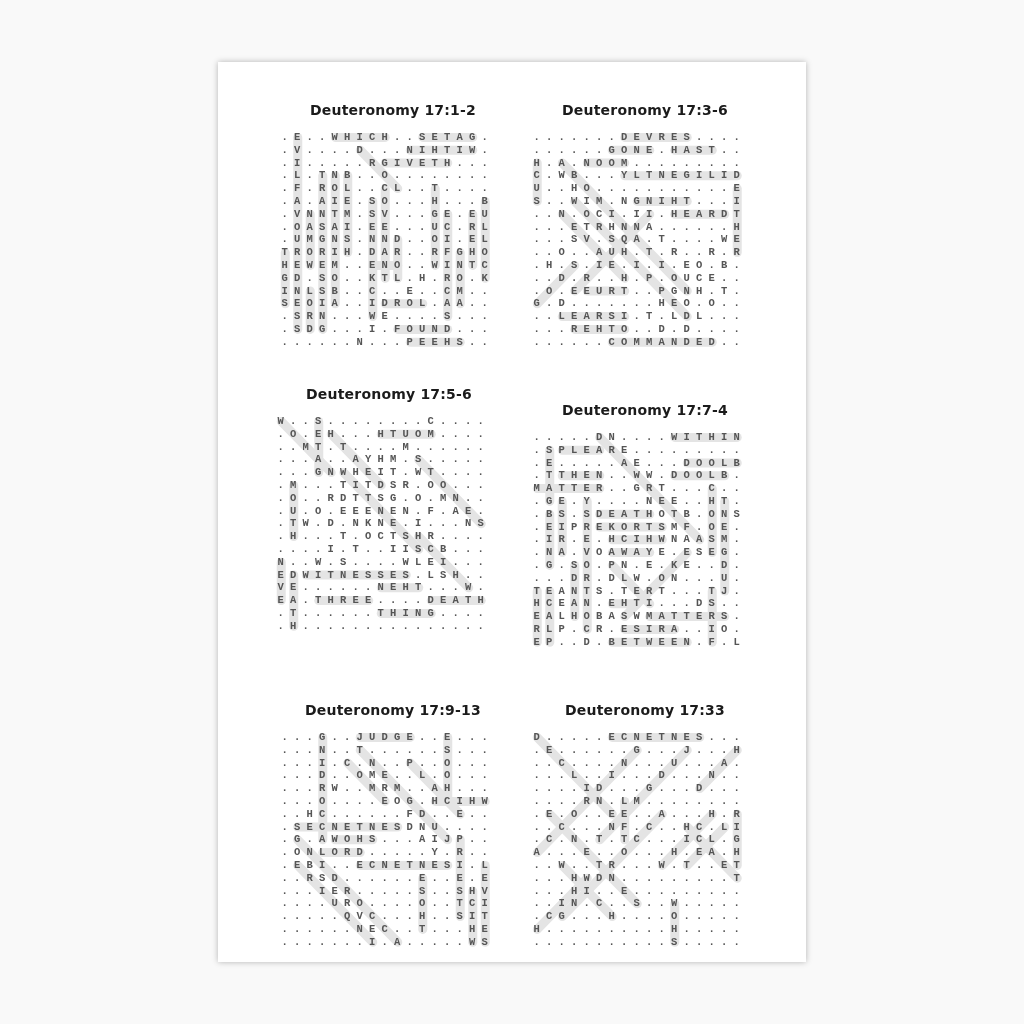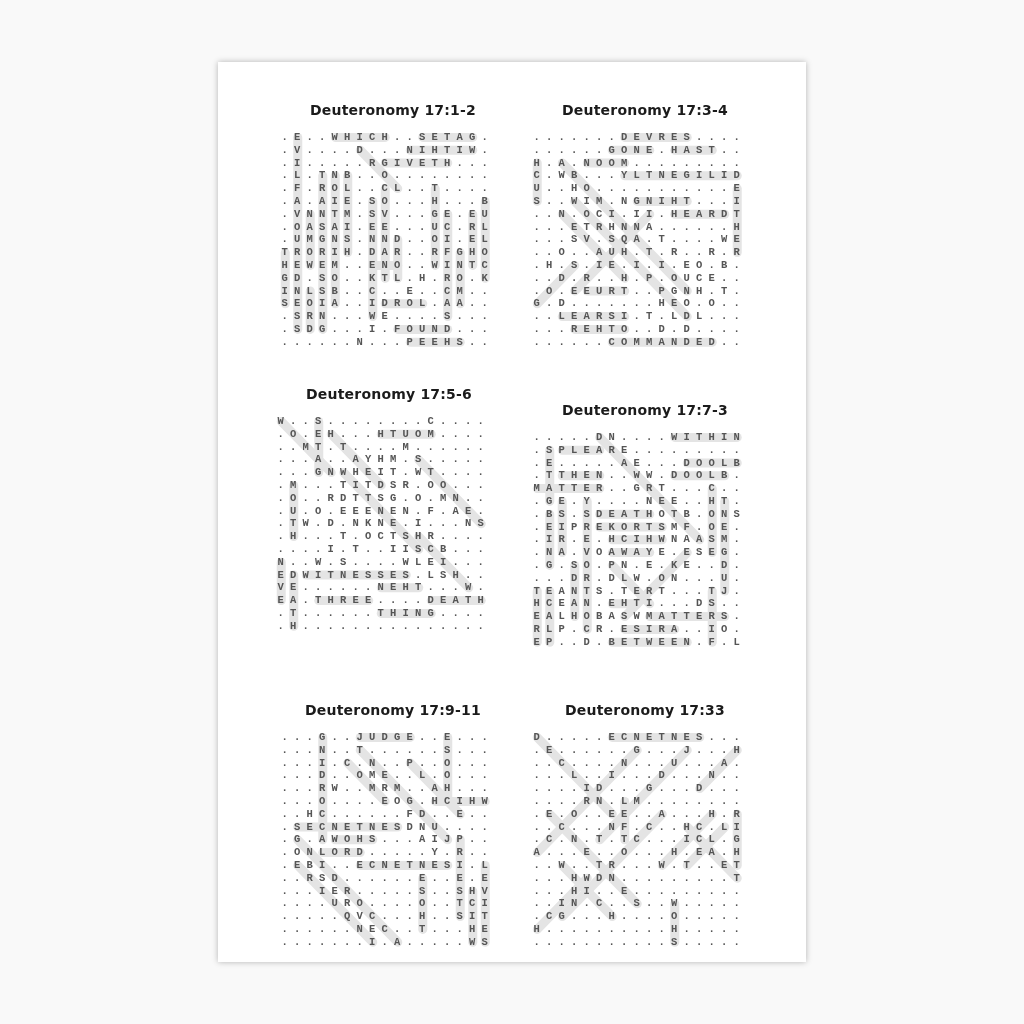--- a/index.html
+++ b/index.html
@@ -393,21 +393,21 @@
             <span class="grid-cell">H</span>
             <span class="grid-cell">S</span>
             <span class="grid-cell">.</span>
             <span class="grid-cell">.</span>
           </div>
         </div>
       </div>
   </section>
 
   <section class="puzzle p1">
-    <h2>Deuteronomy 17:3-4</h2>
+    <h2>Deuteronomy 17:3-6</h2>
     <div class="grid-wrap">
         <svg width="212.5" height="217.60000000000002">
           <line x1="93.75" y1="6.4" x2="156.25" y2="6.4" stroke="#e4e4e4" stroke-width="9" stroke-linecap="round"></line>
           <line x1="81.25" y1="19.200000000000003" x2="118.75" y2="19.200000000000003" stroke="#e4e4e4" stroke-width="9" stroke-linecap="round"></line>
           <line x1="143.75" y1="19.200000000000003" x2="181.25" y2="19.200000000000003" stroke="#e4e4e4" stroke-width="9" stroke-linecap="round"></line>
           <line x1="56.25" y1="32" x2="93.75" y2="32" stroke="#e4e4e4" stroke-width="9" stroke-linecap="round"></line>
           <line x1="93.75" y1="44.800000000000004" x2="206.25" y2="44.800000000000004" stroke="#e4e4e4" stroke-width="9" stroke-linecap="round"></line>
           <line x1="6.25" y1="32" x2="6.25" y2="70.4" stroke="#e4e4e4" stroke-width="9" stroke-linecap="round"></line>
           <line x1="31.25" y1="32" x2="156.25" y2="160" stroke="#e4e4e4" stroke-width="9" stroke-linecap="round"></line>
           <line x1="43.75" y1="70.4" x2="156.25" y2="185.60000000000002" stroke="#e4e4e4" stroke-width="9" stroke-linecap="round"></line>
@@ -1092,21 +1092,21 @@
             <span class="grid-cell">.</span>
             <span class="grid-cell">.</span>
             <span class="grid-cell">.</span>
             <span class="grid-cell">.</span>
           </div>
         </div>
       </div>
   </section>
 
   <section class="puzzle p3">
-    <h2>Deuteronomy 17:7-3</h2>
+    <h2>Deuteronomy 17:7-4</h2>
     <div class="grid-wrap">
         <svg width="212.5" height="217.60000000000002">
           <line x1="143.75" y1="6.4" x2="206.25" y2="6.4" stroke="#e4e4e4" stroke-width="9" stroke-linecap="round"></line>
           <line x1="68.75" y1="6.4" x2="168.75" y2="108.80000000000001" stroke="#e4e4e4" stroke-width="9" stroke-linecap="round"></line>
           <line x1="18.75" y1="19.200000000000003" x2="18.75" y2="70.4" stroke="#e4e4e4" stroke-width="9" stroke-linecap="round"></line>
           <line x1="31.25" y1="19.200000000000003" x2="68.75" y2="19.200000000000003" stroke="#e4e4e4" stroke-width="9" stroke-linecap="round"></line>
           <line x1="156.25" y1="32" x2="206.25" y2="32" stroke="#e4e4e4" stroke-width="9" stroke-linecap="round"></line>
           <line x1="31.25" y1="44.800000000000004" x2="68.75" y2="44.800000000000004" stroke="#e4e4e4" stroke-width="9" stroke-linecap="round"></line>
           <line x1="143.75" y1="44.800000000000004" x2="193.75" y2="44.800000000000004" stroke="#e4e4e4" stroke-width="9" stroke-linecap="round"></line>
           <line x1="6.25" y1="57.6" x2="68.75" y2="57.6" stroke="#e4e4e4" stroke-width="9" stroke-linecap="round"></line>
@@ -1452,21 +1452,21 @@
             <span class="grid-cell">.</span>
             <span class="grid-cell">F</span>
             <span class="grid-cell">.</span>
             <span class="grid-cell">L</span>
           </div>
         </div>
       </div>
   </section>
 
   <section class="puzzle p4">
-    <h2>Deuteronomy 17:9-11</h2>
+    <h2>Deuteronomy 17:9-13</h2>
     <div class="grid-wrap">
         <svg width="212.5" height="217.60000000000002">
           <line x1="81.25" y1="6.4" x2="131.25" y2="6.4" stroke="#e4e4e4" stroke-width="9" stroke-linecap="round"></line>
           <line x1="43.75" y1="6.4" x2="43.75" y2="108.80000000000001" stroke="#e4e4e4" stroke-width="9" stroke-linecap="round"></line>
           <line x1="168.75" y1="6.4" x2="168.75" y2="70.4" stroke="#e4e4e4" stroke-width="9" stroke-linecap="round"></line>
           <line x1="81.25" y1="19.200000000000003" x2="168.75" y2="108.80000000000001" stroke="#e4e4e4" stroke-width="9" stroke-linecap="round"></line>
           <line x1="68.75" y1="32" x2="106.25" y2="70.4" stroke="#e4e4e4" stroke-width="9" stroke-linecap="round"></line>
           <line x1="131.25" y1="32" x2="181.25" y2="83.2" stroke="#e4e4e4" stroke-width="9" stroke-linecap="round"></line>
           <line x1="156.25" y1="70.4" x2="206.25" y2="70.4" stroke="#e4e4e4" stroke-width="9" stroke-linecap="round"></line>
           <line x1="18.75" y1="96" x2="118.75" y2="96" stroke="#e4e4e4" stroke-width="9" stroke-linecap="round"></line>

